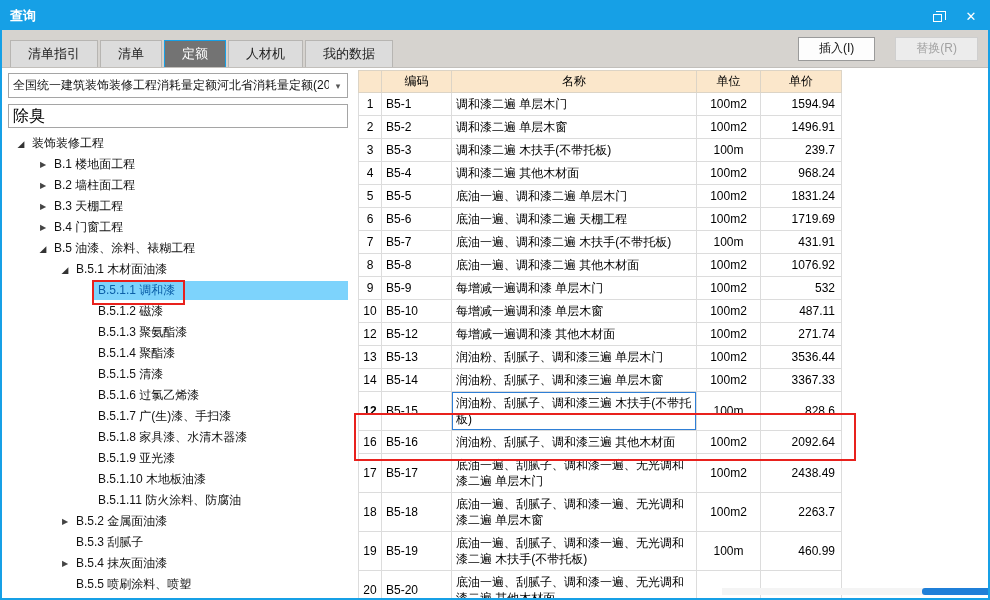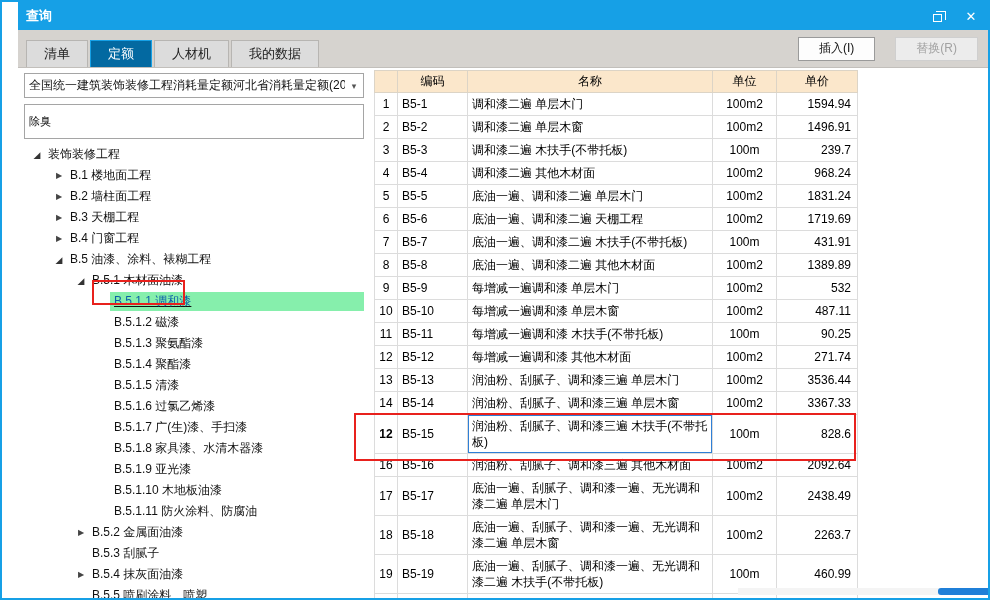--- a/index.html
+++ b/index.html
@@ -1,49 +1,49 @@
 <!DOCTYPE html>
 <html><head>
 <meta charset="utf-8">
 <style>
   * { margin:0; padding:0; box-sizing:border-box; }
   html,body { width:990px; height:600px; font-family:"Liberation Sans","DejaVu Sans",sans-serif; }
-  .window { position:relative; width:990px; height:600px; background:#fff; border:2px solid #16a0e6; overflow:hidden;padding-left:16px; }
+  .window { position:relative; width:990px; height:600px; background:#fff; border:2px solid #16a0e6; overflow:hidden; }
 
   
   .titlebar { height:28px; background:#16a0e6; display:flex; align-items:center; }
   .titlebar-title { flex:1; color:#fff; font-size:13px; font-weight:bold; padding-left:8px; }
   .win-btn { width:34px; height:28px; display:flex; align-items:center; justify-content:center; color:#fff; cursor:pointer; }
   .restore-glyph { position:relative; width:9px; height:8px; border:1px solid #fff; margin-top:3px; }
   .restore-glyph::before { content:""; position:absolute; left:2px; top:-4px; width:9px; height:8px; border:1px solid #fff; border-left:none; border-bottom:none; }
   .close-glyph { font-size:13px; line-height:1; }
 
   
   .tabstrip { height:38px; background:#d6d3cf; border-bottom:1px solid #c2bfbb; display:flex; padding:0 8px; }
   .tabs { display:flex; align-items:flex-end; }
   .tab { height:27px; line-height:26px; padding:0 17px; font-size:13px; color:#222; background:#dcdcdc; border:1px solid #b7b5b2; border-bottom:none; margin-right:2px; cursor:pointer; white-space:nowrap; }
-  .tab.active { background:#0369a1; color:#fff; border-color:#16a0e6; }
+  .tab.active { background:#737373; color:#fff; border-color:#16a0e6; }
   .strip-actions { margin-left:auto; display:flex; align-items:center; gap:20px; padding-right:2px; }
   .btn { height:24px; padding:0 20px; font-size:12px; border:1px solid #9a9a9a; background:#fdfdfd; color:#111; cursor:pointer; }
   .btn.disabled { background:#ececec; border-color:#cfcfcf; color:#a2a2a2; }
 
   
   .content { display:flex; height:530px; background:#fff; }
   .left-panel { width:352px; padding:5px 6px 0 6px; flex:none; overflow:hidden; }
   .combo { height:25px; border:1px solid #a5a5a5; background:#fff; display:flex; align-items:center; cursor:pointer; }
   .combo-text { flex:1; font-size:12px; color:#111; white-space:nowrap; overflow:hidden; padding:0 4px; }
   .combo-arrow { width:18px; text-align:center; color:#555; font-size:9px; flex:none; }
-  .search-input { width:100%; height:35px; border:1px solid #a5a5a5; font-size:11px; padding:0 4px; margin-top:6px; display:block; font-family:inherit; }
+  .search-input { width:100%; height:24px; border:1px solid #a5a5a5; font-size:16px; padding:0 4px; margin-top:6px; display:block; font-family:inherit; }
   .tree { margin-top:5px; font-size:12px; color:#111; overflow:hidden; height:464px; }
   .tree-item { height:21px; display:flex; align-items:center; cursor:pointer; white-space:nowrap; }
   .tree-arrow { width:14px; flex:none; text-align:center; font-size:8px; color:#444; }
   .tree-arrow.expanded { font-size:9px; color:#333; }
   .tree-label { flex:1; display:flex; align-items:center; height:19px; }
   .tree-label-text { padding:1px 4px; }
-  .tree-item.selected .tree-label { background:#86efac;text-decoration:underline; }
+  .tree-item.selected .tree-label { background:#7dd3fc; }
   .tree-item.selected .tree-label-text { color:#0b5fa8; }
 
   
   .right-panel { flex:1; position:relative; padding:2px 0 0 4px; overflow:hidden; }
   table.grid { border-collapse:collapse; table-layout:fixed; width:483px; font-size:12px; color:#000; }
   .grid th { background:#fbe7cb; font-weight:normal; height:22px; border:1px solid #dcd4c6; text-align:center; }
   .grid td { border:1px solid #dcdcdc; padding:3px 4px; line-height:16px; vertical-align:middle; background:#fff; }
   .grid td.row-number { text-align:center; padding:3px 1px; }
   .grid td.cell-code { text-align:left; }
   .grid td.cell-name { text-align:left; word-break:break-all; }
@@ -69,20 +69,21 @@
     <span class="win-btn">
       <span class="restore-glyph"></span>
     </span>
     <span class="win-btn">
       <span class="close-glyph">✕</span>
     </span>
   </div>
 
   <div class="tabstrip">
     <div class="tabs">
+        <div class="tab">清单指引</div>
         <div class="tab">清单</div>
         <div class="tab active">定额</div>
         <div class="tab">人材机</div>
         <div class="tab">我的数据</div>
       </div>
     <div class="strip-actions">
       <button class="btn">插入(I)</button>
       <button class="btn disabled">替换(R)</button>
     </div>
   </div>
@@ -303,42 +304,35 @@
               <td class="cell-code">B5-7</td>
               <td class="cell-name">底油一遍、调和漆二遍 木扶手(不带托板)</td>
               <td class="cell-unit">100m</td>
               <td class="cell-price">431.91</td>
             </tr>
             <tr>
               <td class="row-number">8</td>
               <td class="cell-code">B5-8</td>
               <td class="cell-name">底油一遍、调和漆二遍 其他木材面</td>
               <td class="cell-unit">100m2</td>
-              <td class="cell-price">1389.89</td>
+              <td class="cell-price">1076.92</td>
             </tr>
             <tr>
               <td class="row-number">9</td>
               <td class="cell-code">B5-9</td>
               <td class="cell-name">每增减一遍调和漆 单层木门</td>
               <td class="cell-unit">100m2</td>
               <td class="cell-price">532</td>
             </tr>
             <tr>
               <td class="row-number">10</td>
               <td class="cell-code">B5-10</td>
               <td class="cell-name">每增减一遍调和漆 单层木窗</td>
               <td class="cell-unit">100m2</td>
               <td class="cell-price">487.11</td>
-            </tr>
-            <tr>
-              <td class="row-number">11</td>
-              <td class="cell-code">B5-11</td>
-              <td class="cell-name">每增减一遍调和漆 木扶手(不带托板)</td>
-              <td class="cell-unit">100m</td>
-              <td class="cell-price">90.25</td>
             </tr>
             <tr>
               <td class="row-number">12</td>
               <td class="cell-code">B5-12</td>
               <td class="cell-name">每增减一遍调和漆 其他木材面</td>
               <td class="cell-unit">100m2</td>
               <td class="cell-price">271.74</td>
             </tr>
             <tr>
               <td class="row-number">13</td>

